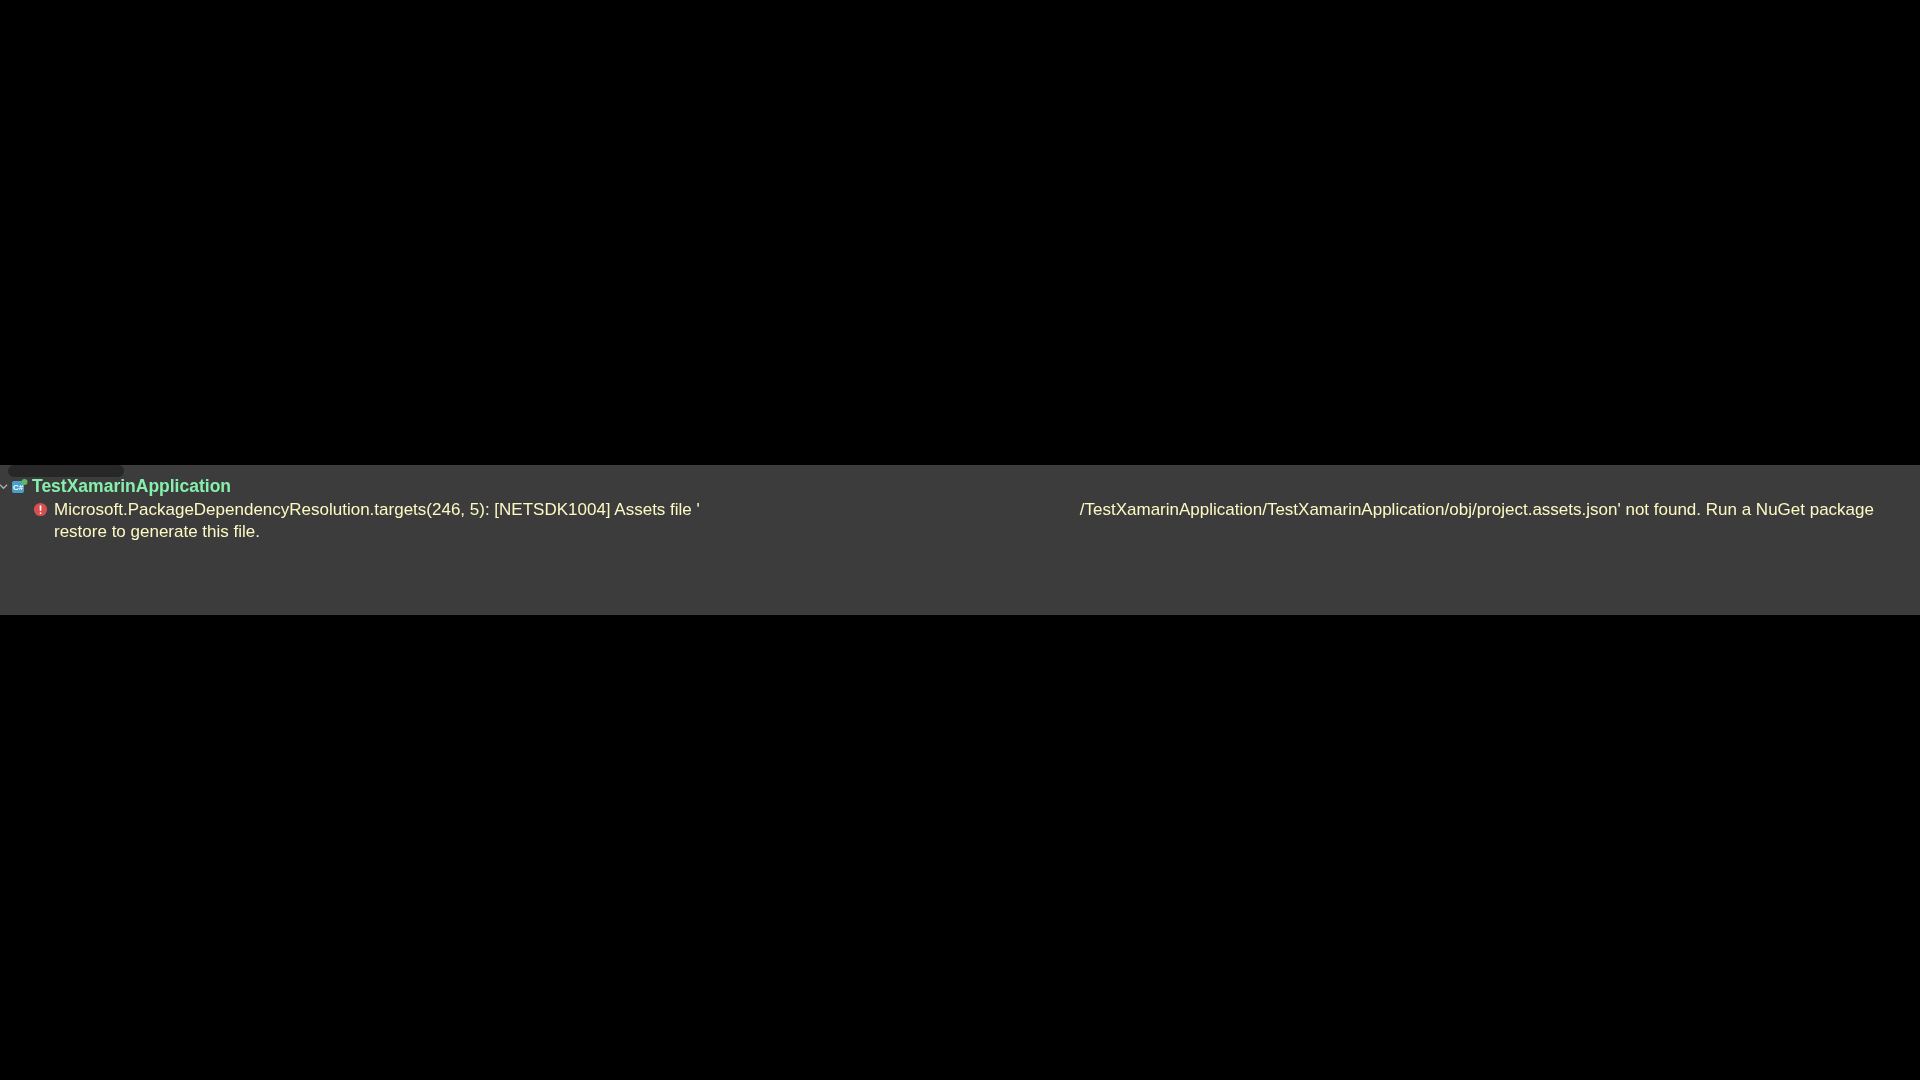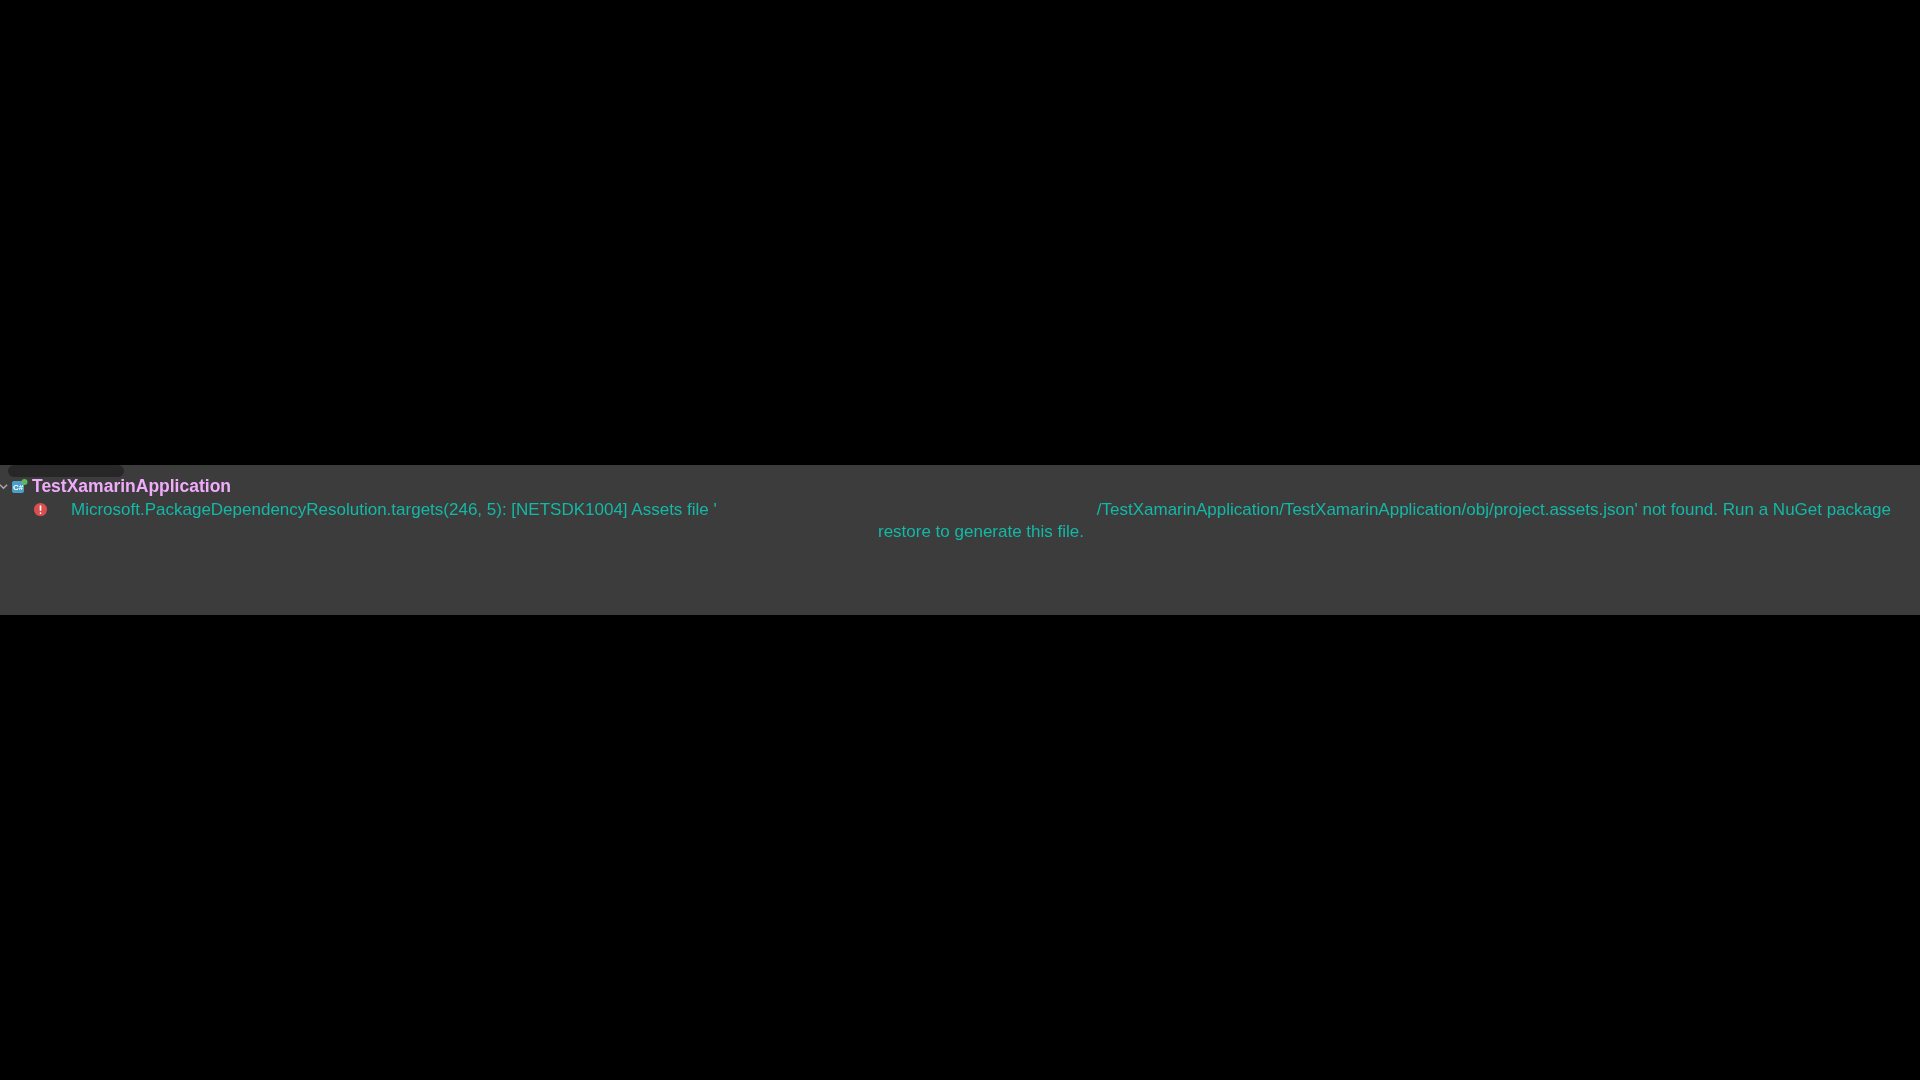--- a/index.html
+++ b/index.html
@@ -49,21 +49,21 @@
     width: 18px;
     height: 18px;
     margin-left: 2px;
     margin-right: 4px;
     display: inline-flex;
     align-items: center;
     justify-content: center;
   }
   .project-name {
     font-weight: 700;
-    color: #f0abfc;
+    color: #86efac;
     font-size: 17.5px;
   }
   .error-row {
     display: flex;
     align-items: flex-start;
     padding-left: 32px;
     padding-right: 12px;
     padding-top: 2px;
     cursor: default;
   }
@@ -73,23 +73,22 @@
     flex: 0 0 16px;
     margin-right: 6px;
     margin-top: 2px;
     display: inline-flex;
     align-items: center;
     justify-content: center;
   }
   .error-text-wrap {
     flex: 1 1 auto;
     line-height: 1.3;
-    color: #14b8a6;
+    color: #fef9c3;
     font-size: 17px;
-    text-align: center;
   }
   .error-gap {
     display: inline-block;
     width: 380px; 
   }
   .lower-letterbox {
     position: absolute;
     left: 0;
     top: 615px;
     width: 1920px;

